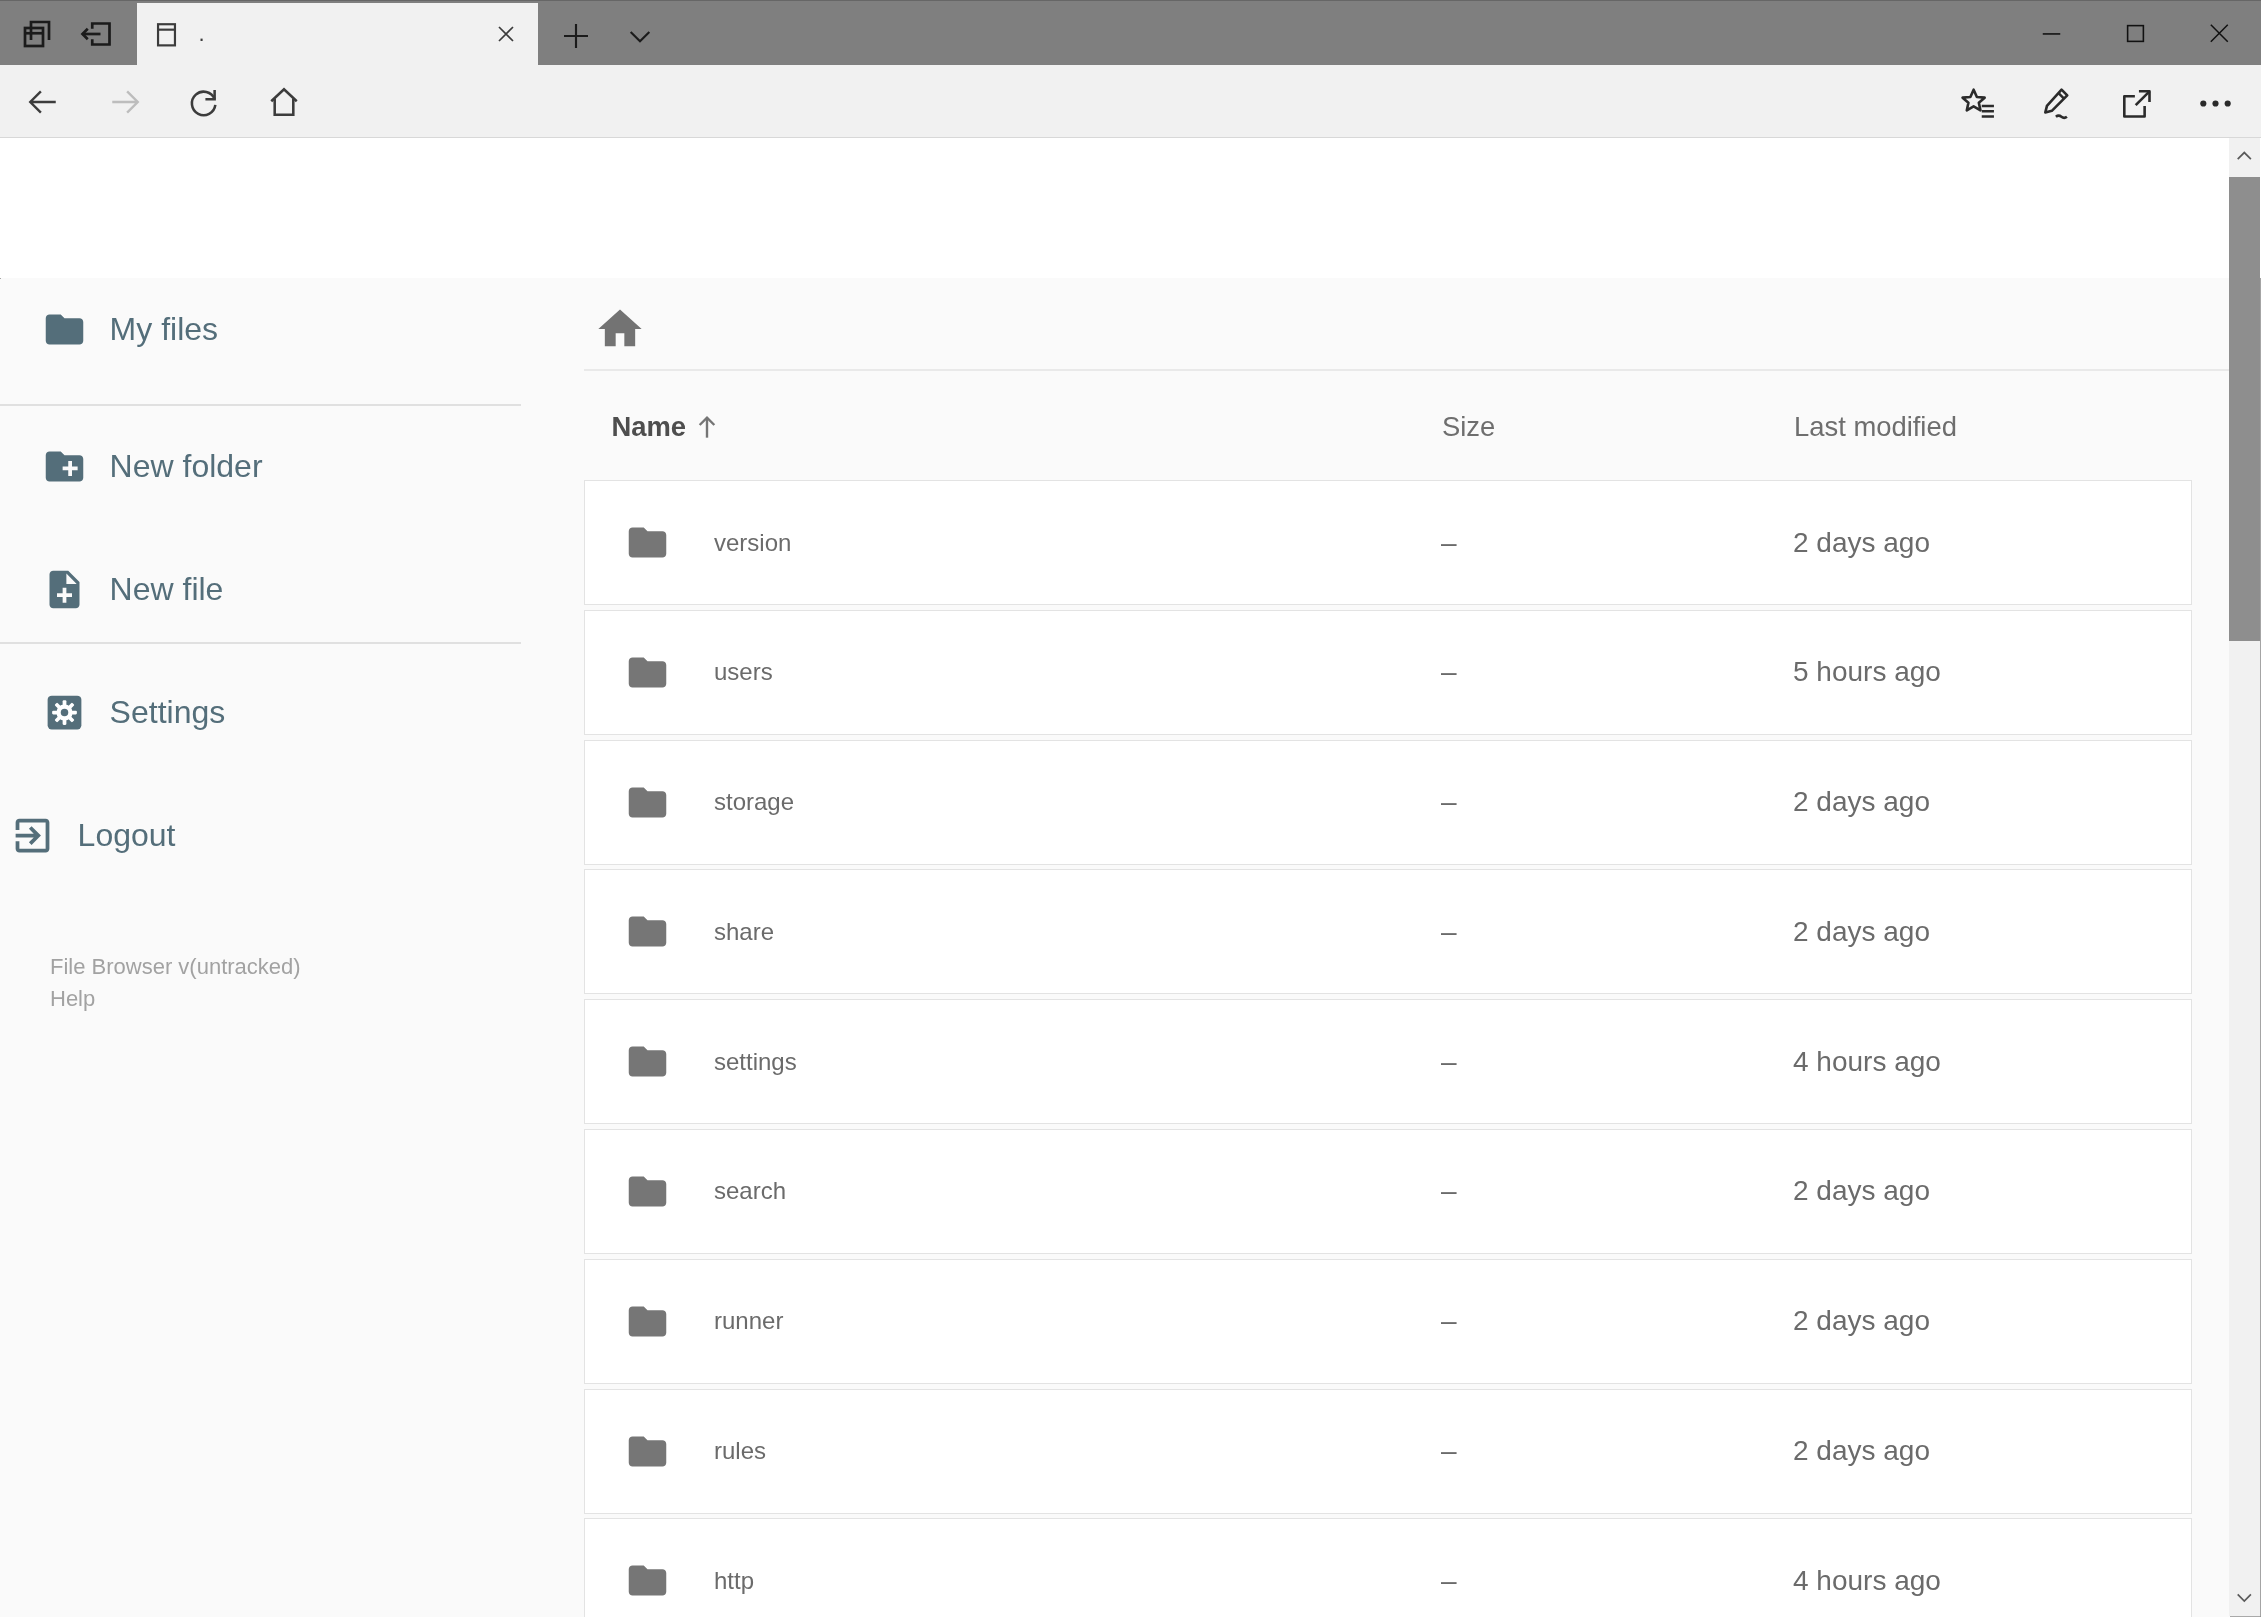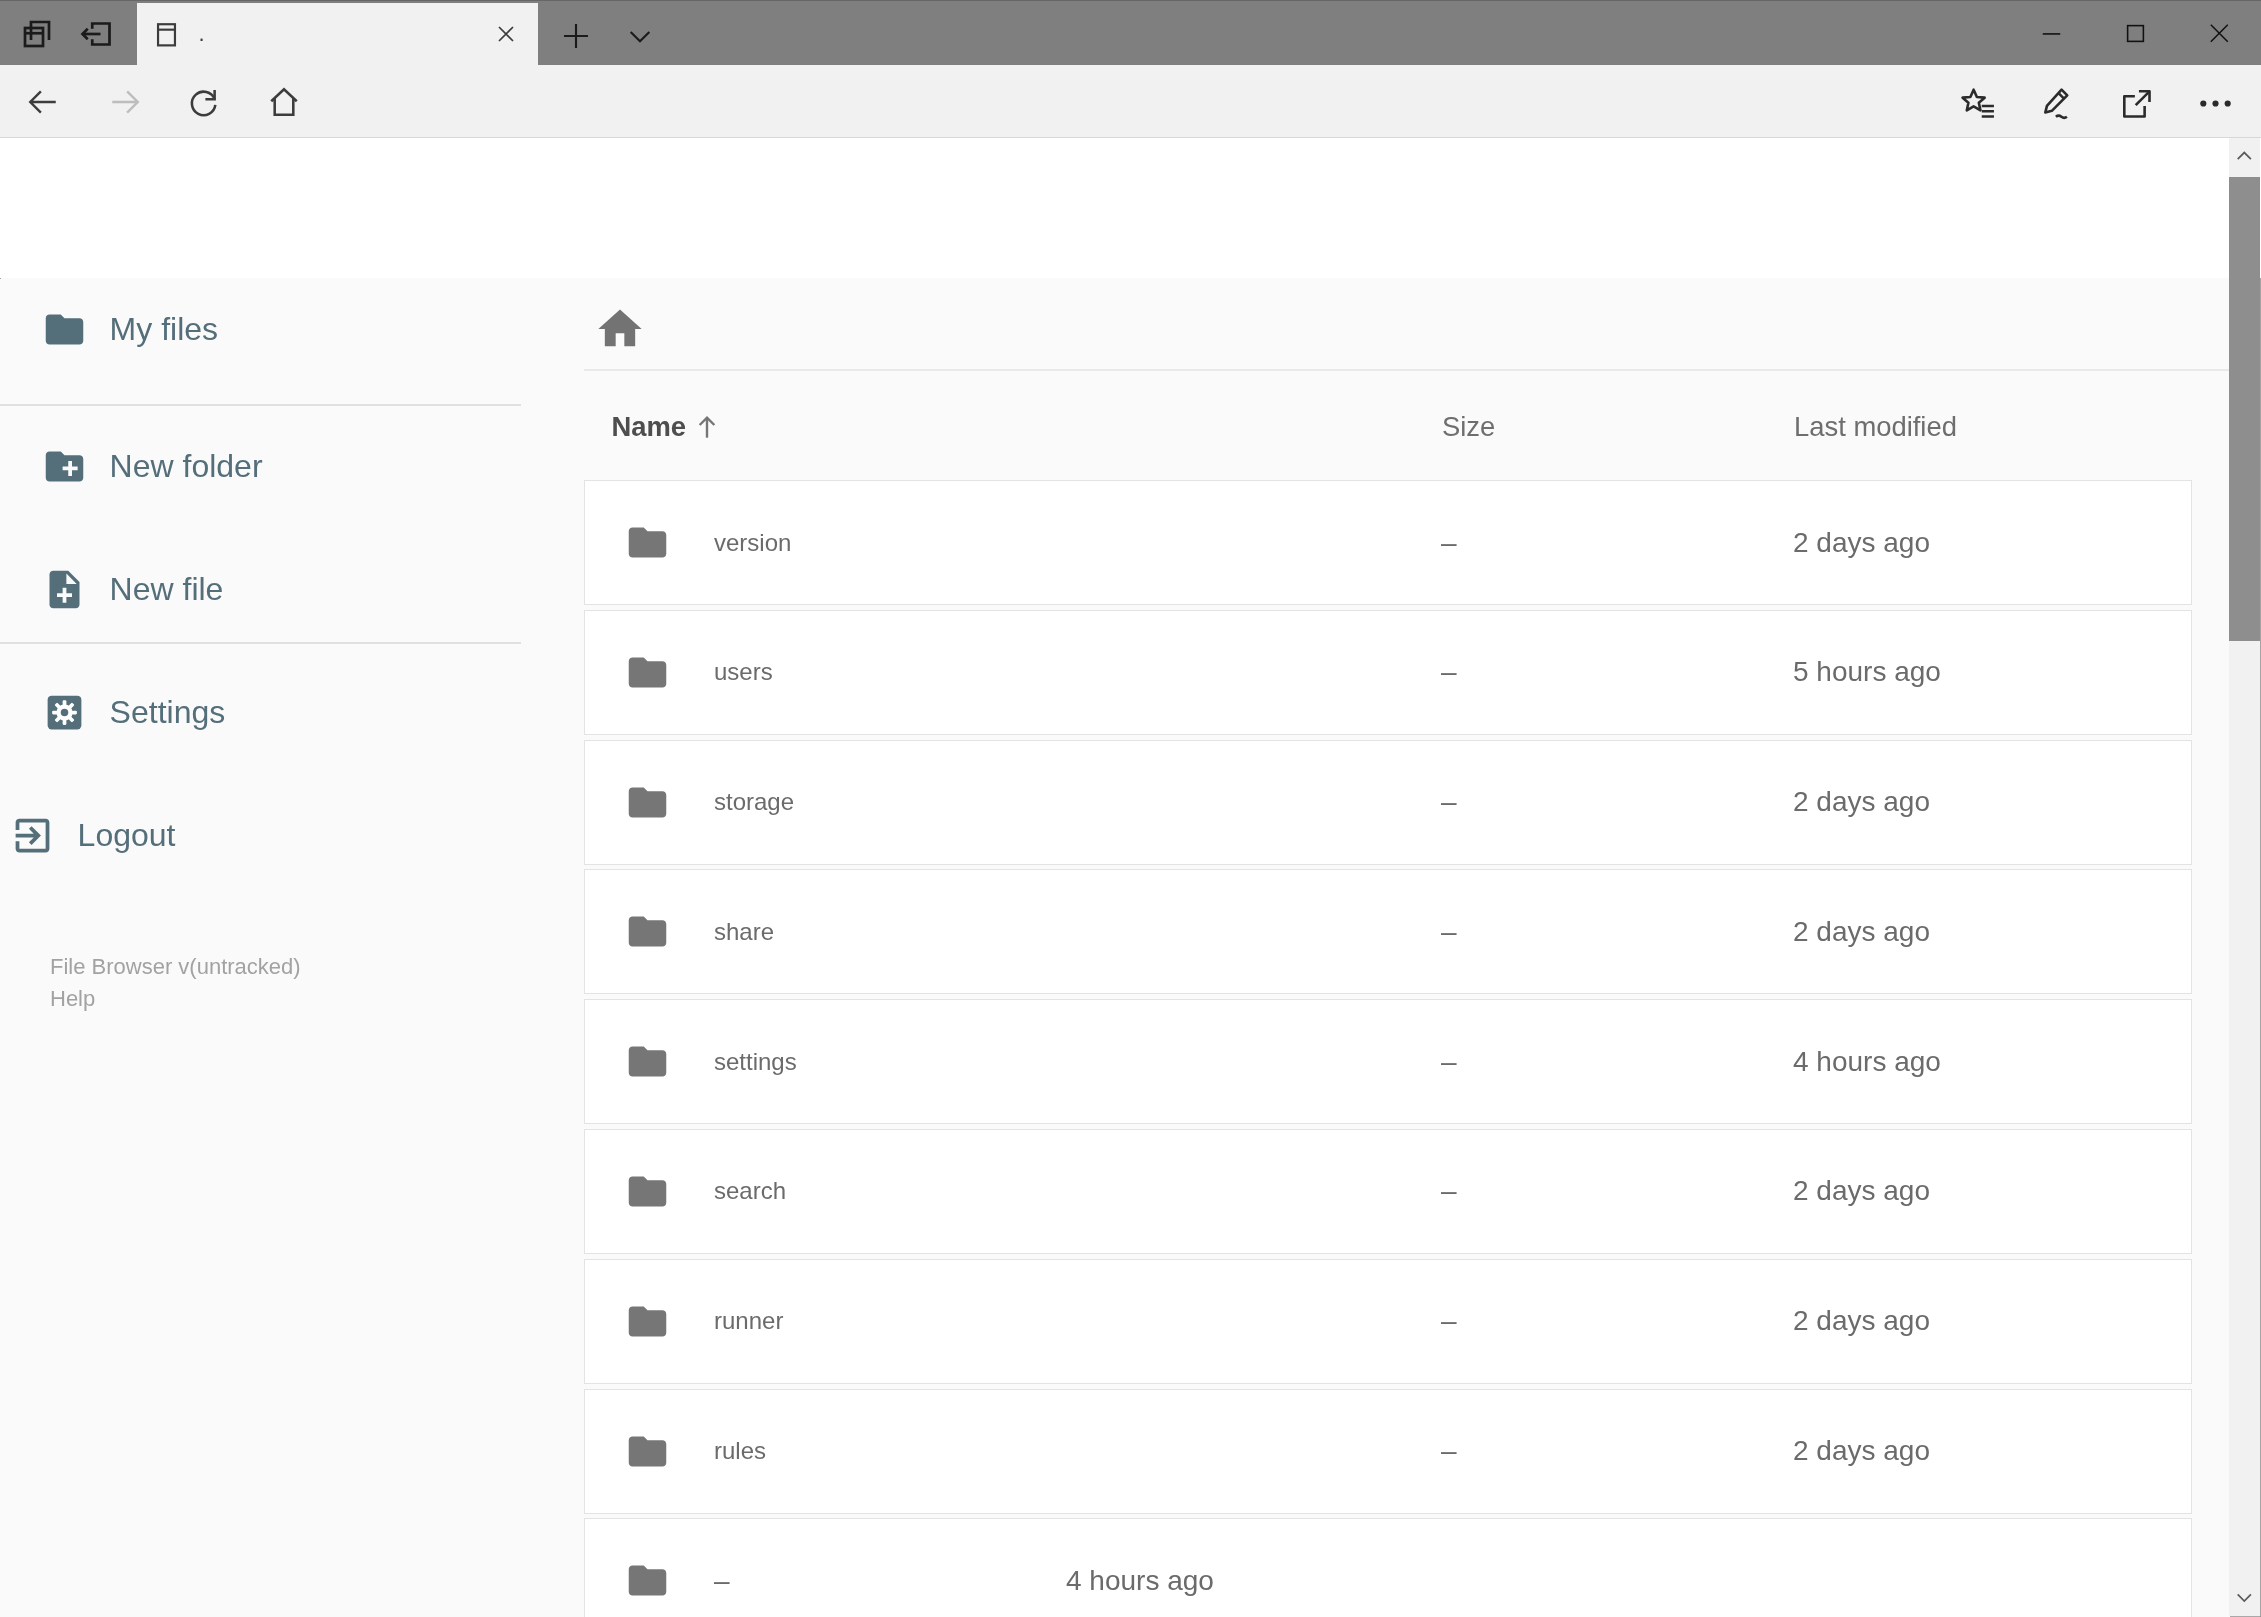--- a/index.html
+++ b/index.html
@@ -415,20 +415,21 @@
     <span class="row-size">–</span>
     <span class="row-mod">2 days ago</span>
   </div>
 
   <div class="row">
     <span class="row-icon">
       <svg width="45" height="45" viewBox="0 0 24 24" fill="#767676">
               <path d="M10 4H4c-1.1 0-2 .9-2 2v12c0 1.1.9 2 2 2h16c1.1 0 2-.9 2-2V8c0-1.1-.9-2-2-2h-8l-2-2z"></path>
             </svg>
     </span>
+    <span class="row-name">http</span>
     <span class="row-size">–</span>
     <span class="row-mod">4 hours ago</span>
   </div>
 </div>
   </div>
 
   <div class="scrollbar">
     <div class="sb-btn" style="top:0;">
       <svg width="22.6" height="22.6" viewBox="0 0 24 24" fill="none" stroke="#5a5a5a" stroke-width="1.8">
           <path d="M5 15l7-7 7 7"></path>

